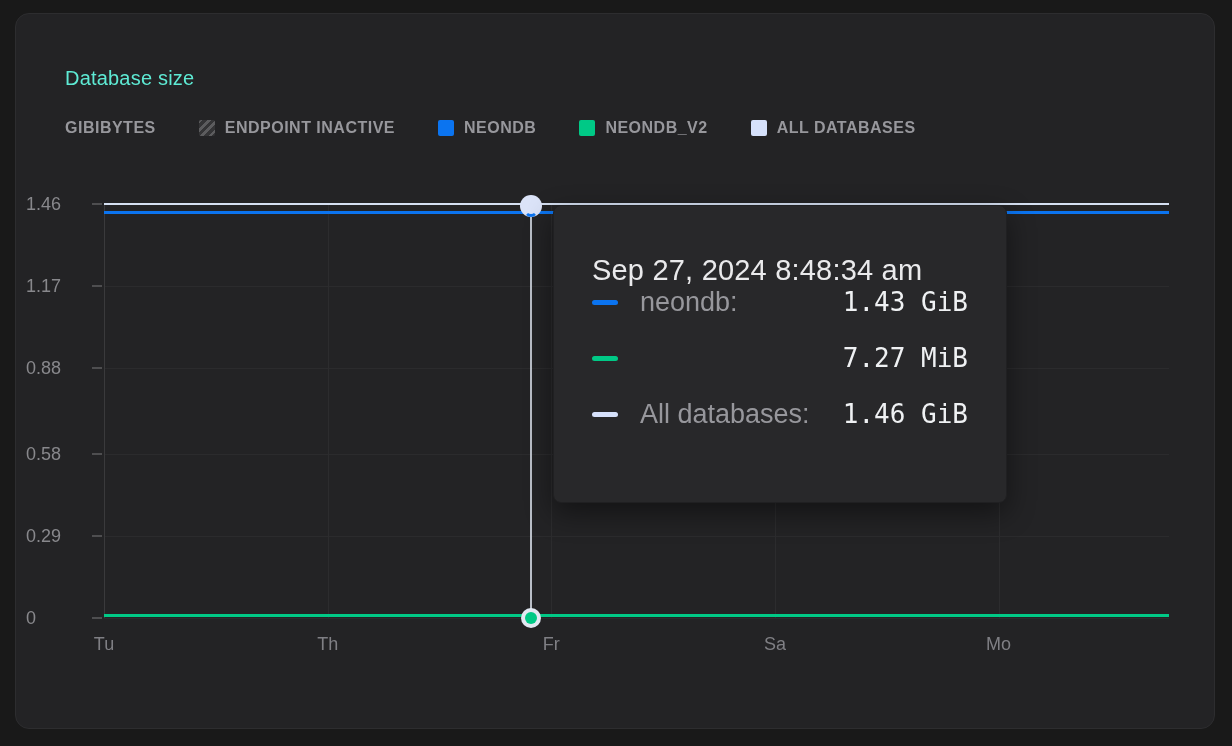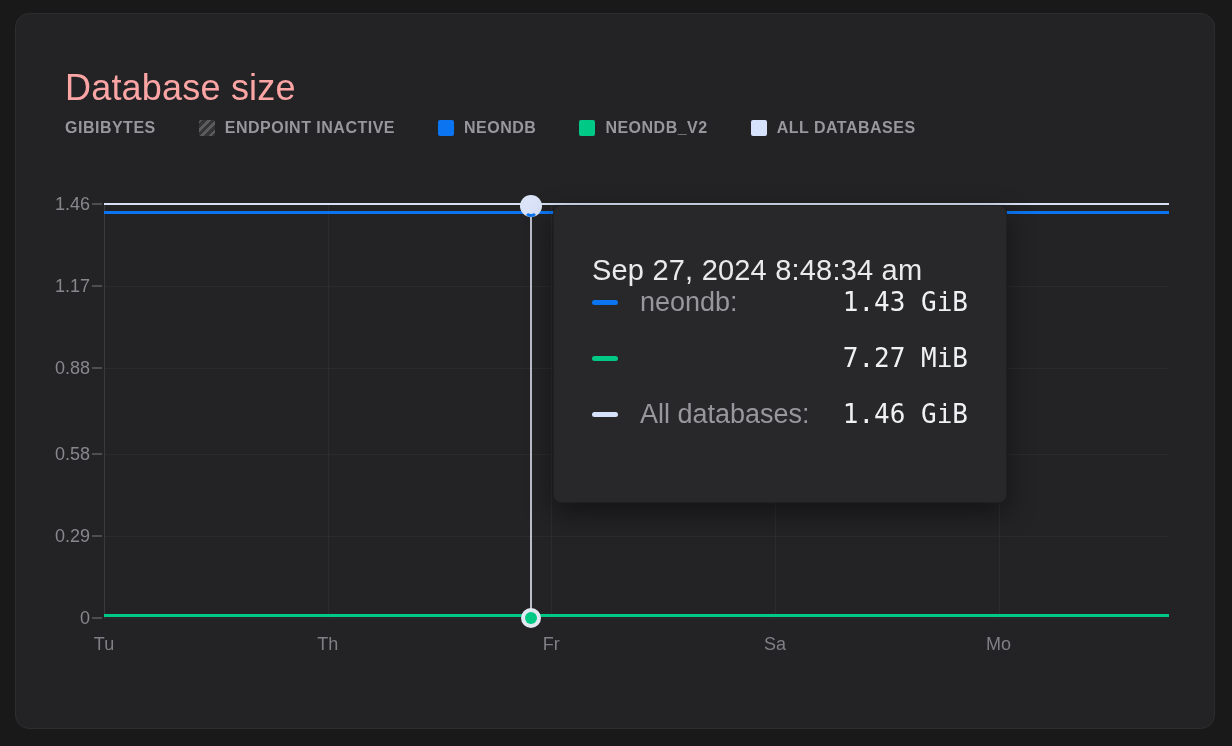--- a/index.html
+++ b/index.html
@@ -1,33 +1,33 @@
 <!DOCTYPE html>
 <html><head>
 <meta charset="utf-8">
 <style>
   html,body{margin:0;padding:0;background:#191919;}
   .page{position:relative;width:1232px;height:746px;background:#191919;overflow:hidden;
         font-family:"Liberation Sans",sans-serif;}
   .panel{position:absolute;left:15px;top:13px;width:1200px;height:716px;
          background:#232325;border:1px solid #2d2d2f;border-radius:14px;box-sizing:border-box;}
-  .title{position:absolute;left:65px;top:67px;font-size:36px;font-weight:500;color:#fca5a5;letter-spacing:.2px;}
+  .title{position:absolute;left:65px;top:67px;font-size:20px;font-weight:500;color:#5eead4;letter-spacing:.2px;}
   
   .legend{position:absolute;left:65px;top:119px;display:flex;align-items:flex-start;gap:43px;}
   .legend-item{display:flex;align-items:center;font-size:16px;font-weight:700;
                color:#97979c;letter-spacing:.5px;}
   .swatch{width:16px;height:16px;margin-right:10px;border-radius:2px;flex:0 0 auto;}
   .swatch.hatch{background:repeating-linear-gradient(135deg,#5c5c5e 0 2.5px,#343436 2.5px 6px);}
   
   .chart{position:absolute;left:0;top:0;width:1232px;height:746px;}
   .plot{position:absolute;left:104px;top:204px;width:1065px;height:414px;}
   .hgrid{position:absolute;left:0;width:100%;height:1px;background:#2b2b2d;}
   .vgrid{position:absolute;top:0;height:100%;width:1px;background:#2c2c2e;}
   .vgrid.axis{background:#3a3a3c;}
-  .ylabel{position:absolute;width:64px;text-align:right;font-size:18px;color:#88888c;
+  .ylabel{position:absolute;width:64px;font-size:18px;color:#88888c;
           transform:translateY(-50%);}
   .ytick{position:absolute;width:10px;height:2px;background:#4e4e50;transform:translateY(-50%);}
   .xlabel{position:absolute;font-size:18px;color:#7f7f84;transform:translateX(-50%);white-space:nowrap;}
   .series-line{position:absolute;left:0;width:100%;}
   .crosshair{position:absolute;width:2px;background:#c7ccd5;opacity:.92;}
   .marker{position:absolute;border-radius:50%;transform:translate(-50%,-50%);}
   
   .tooltip{position:absolute;left:553px;top:205px;width:454px;height:298px;box-sizing:border-box;
            background:#28282a;border:1px solid #202022;border-radius:8px;
            box-shadow:0 10px 28px rgba(0,0,0,.45);padding:48px 38px;z-index:10;}

